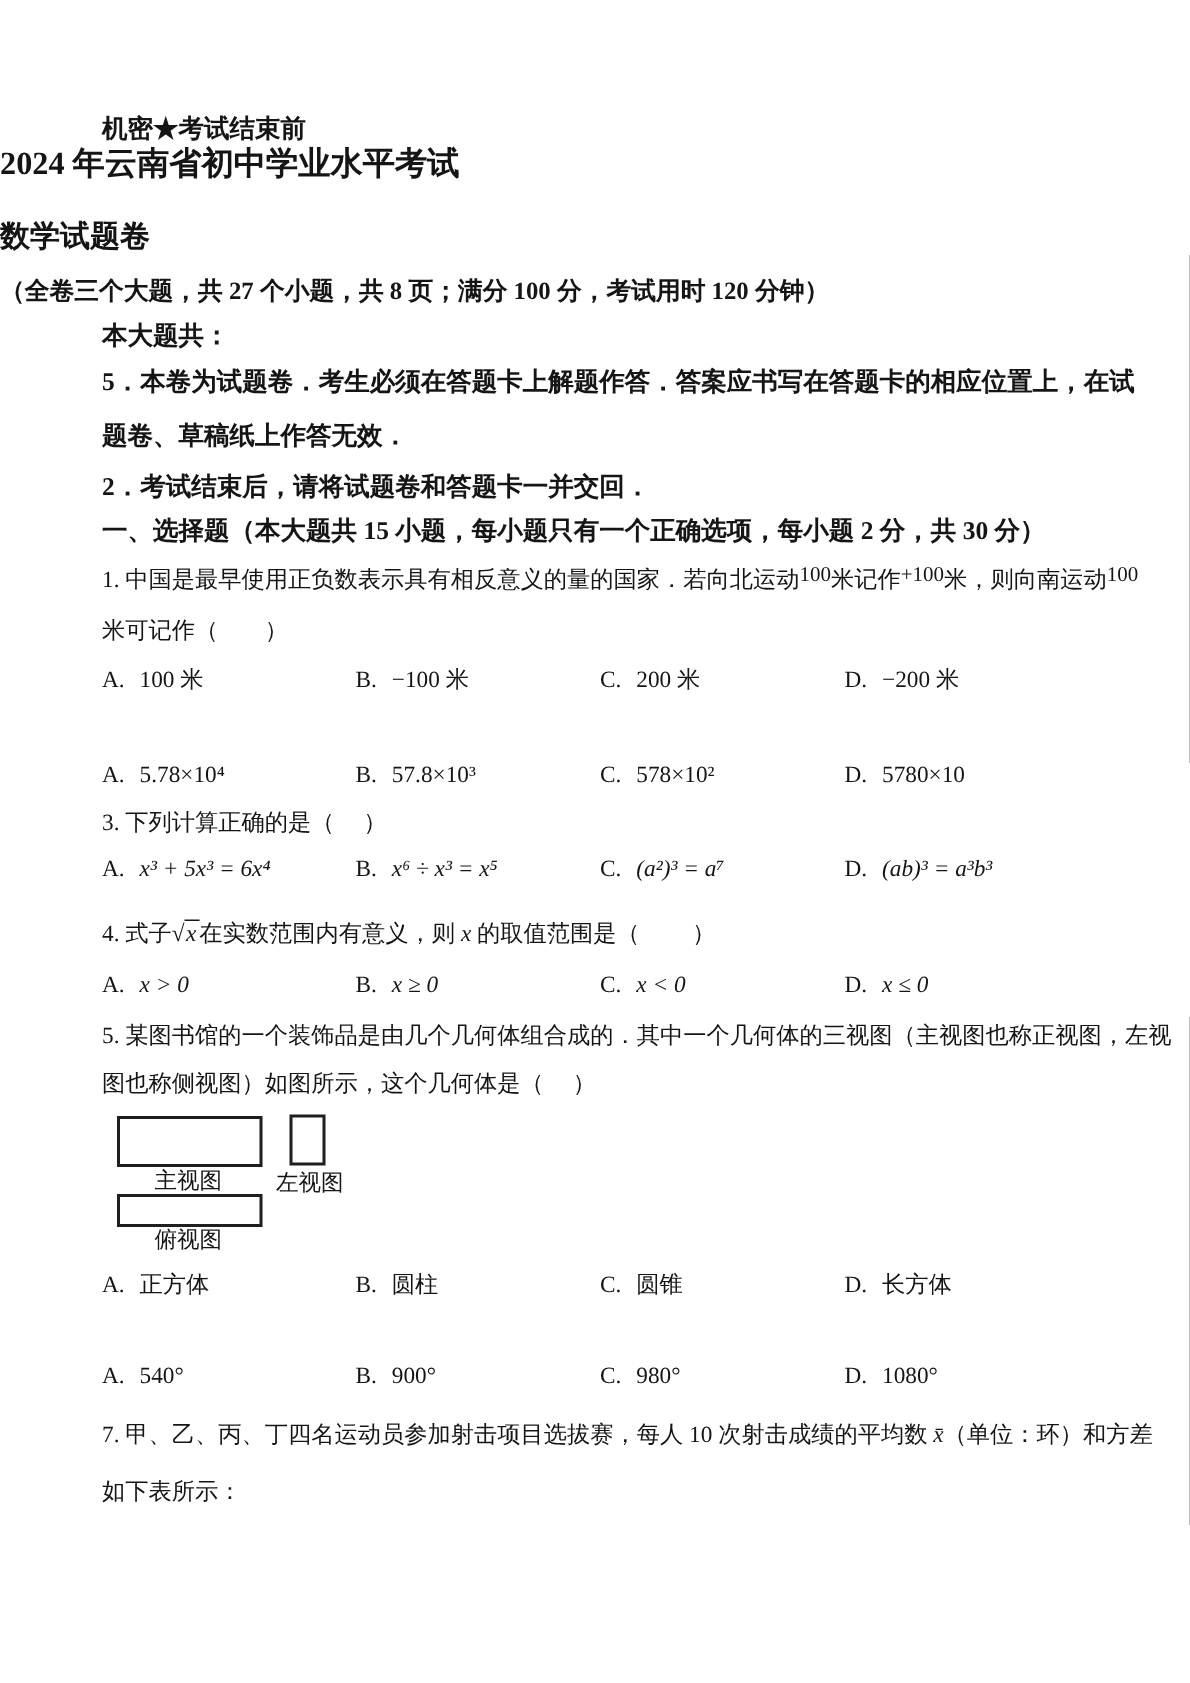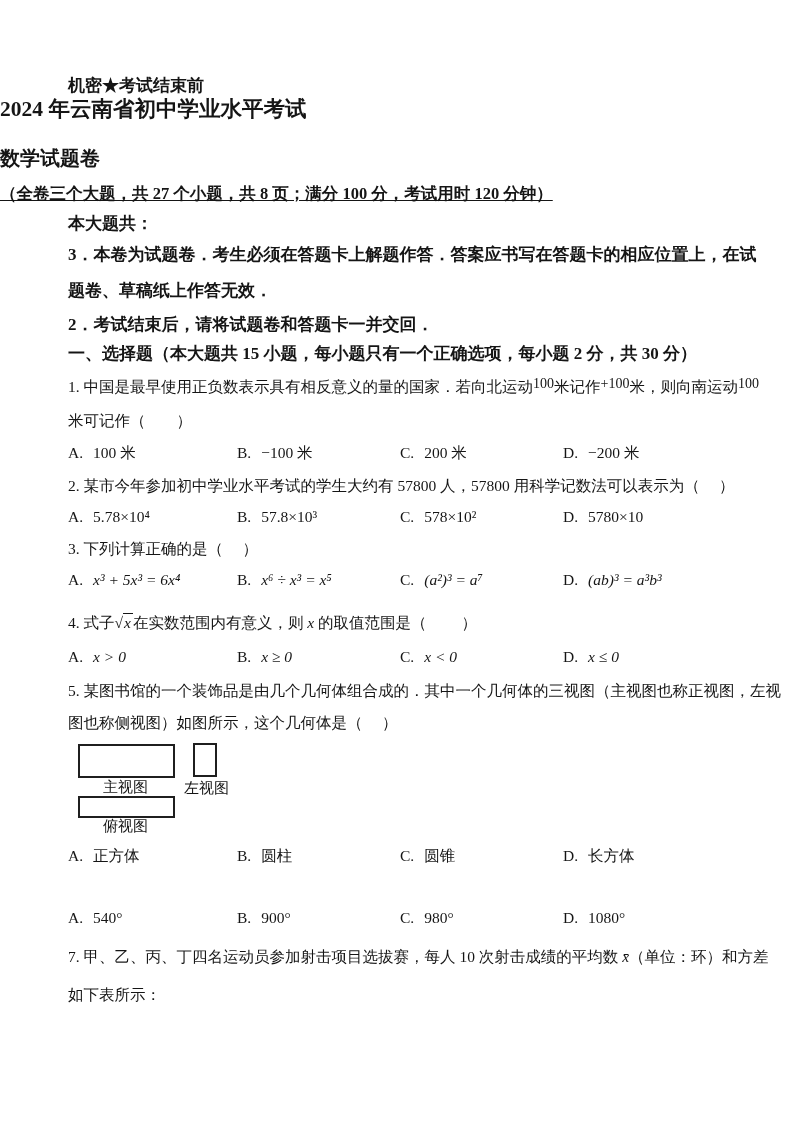--- a/index.html
+++ b/index.html
@@ -11,21 +11,21 @@
     color:#151515;
     font-family:"Liberation Serif","DejaVu Serif",serif;
     overflow:hidden;
   }
   .ln{position:absolute;left:68px;white-space:nowrap;font-size:15.5px;line-height:1.2;}
   .center{left:0;width:100%;text-align:left;}
   .b{font-weight:bold;}
   .f17{font-size:17px;}
   .f21{font-size:21.5px;}
   .f20{font-size:20px;}
-  .f165{font-size:16.5px;text-decoration:underline;}
+  .f165{font-size:16.5px;}
   .math{font-style:italic;}
   .fnum{font-size:14px;position:relative;top:-4px;}
   .snum{position:relative;top:2px;margin-left:30px;}
   .radicand{font-style:italic;border-top:1.2px solid #151515;padding:0 2px 0 1px;}
   .optrow{position:absolute;left:68px;width:660px;font-size:15.5px;}
   .opt{position:absolute;white-space:nowrap;top:0;}
   .opt .lab{margin-right:10px;}
   .o1{left:0;} .o2{left:169px;} .o3{left:332px;} .o4{left:495px;}
   .rect{position:absolute;border:2px solid #1f1f1f;background:#fff;}
   .figlab{position:absolute;font-size:15px;white-space:nowrap;text-align:right;}
@@ -34,38 +34,37 @@
 <body>
 
 <div class="page">
 
   <div class="ln b f17" style="top:76px">机密★考试结束前</div>
   <div class="ln center b f21" style="top:97px">2024 年云南省初中学业水平考试</div>
   <div class="ln center b f20" style="top:146px">数学试题卷</div>
   <div class="ln center b f165" style="top:184px">（全卷三个大题，共 27 个小题，共 8 页；满分 100 分，考试用时 120 分钟）</div>
 
   <div class="ln b f17" style="top:214px">本大题共：</div>
-  <div class="ln b f17" style="top:245px">3．本卷为试题卷．考生必须在答题卡上解题作答．答案应书写在答题卡的相应位置上，在试</div>
+  <div class="ln b f17" style="top:245px">5．本卷为试题卷．考生必须在答题卡上解题作答．答案应书写在答题卡的相应位置上，在试</div>
   <div class="ln b f17" style="top:281px">题卷、草稿纸上作答无效．</div>
   <div class="ln b f17" style="top:315px">2．考试结束后，请将试题卷和答题卡一并交回．</div>
 
   <div class="ln b f17" style="top:344px">一、选择题（本大题共 15 小题，每小题只有一个正确选项，每小题 2 分，共 30 分）</div>
 
   <div class="ln" style="top:378px">
     <span>1. 中国是最早使用正负数表示具有相反意义的量的国家．若向北运动</span><span class="fnum">100</span><span>米记作</span><span class="fnum">+100</span><span>米，则向南运动</span><span class="fnum">100</span>
   </div>
   <div class="ln" style="top:412px">米可记作（　　）</div>
   <div class="optrow" style="top:443px">
     <span class="opt o1"><span class="lab">A.</span><span>100 米</span></span>
     <span class="opt o2"><span class="lab">B.</span><span>−100 米</span></span>
     <span class="opt o3"><span class="lab">C.</span><span>200 米</span></span>
     <span class="opt o4"><span class="lab">D.</span><span>−200 米</span></span>
   </div>
 
-  <div class="ln" style="top:477px">2. 某市今年参加初中学业水平考试的学生大约有 57800 人，57800 用科学记数法可以表示为（　 ）</div>
   <div class="optrow" style="top:508px">
     <span class="opt o1"><span class="lab">A.</span><span>5.78×10⁴</span></span>
     <span class="opt o2"><span class="lab">B.</span><span>57.8×10³</span></span>
     <span class="opt o3"><span class="lab">C.</span><span>578×10²</span></span>
     <span class="opt o4"><span class="lab">D.</span><span>5780×10</span></span>
   </div>
 
   <div class="ln" style="top:540px">3. 下列计算正确的是（　 ）</div>
   <div class="optrow" style="top:571px">
     <span class="opt o1"><span class="lab">A.</span><span class="math">x³ + 5x³ = 6x⁴</span></span>

